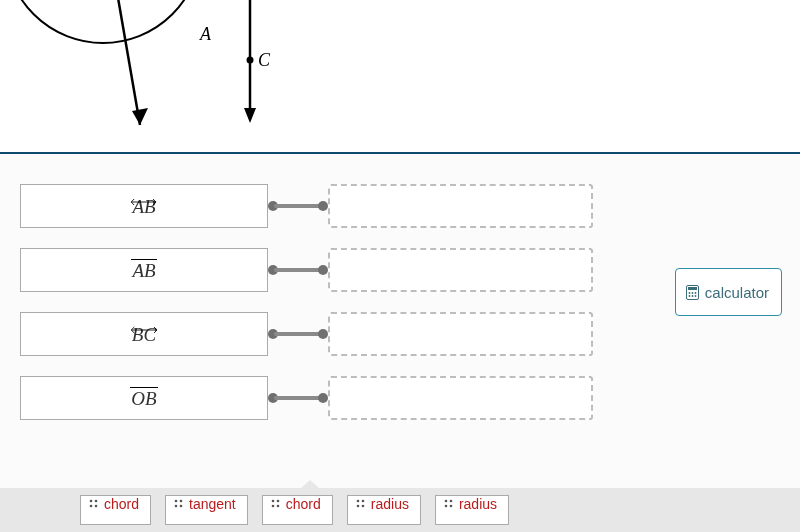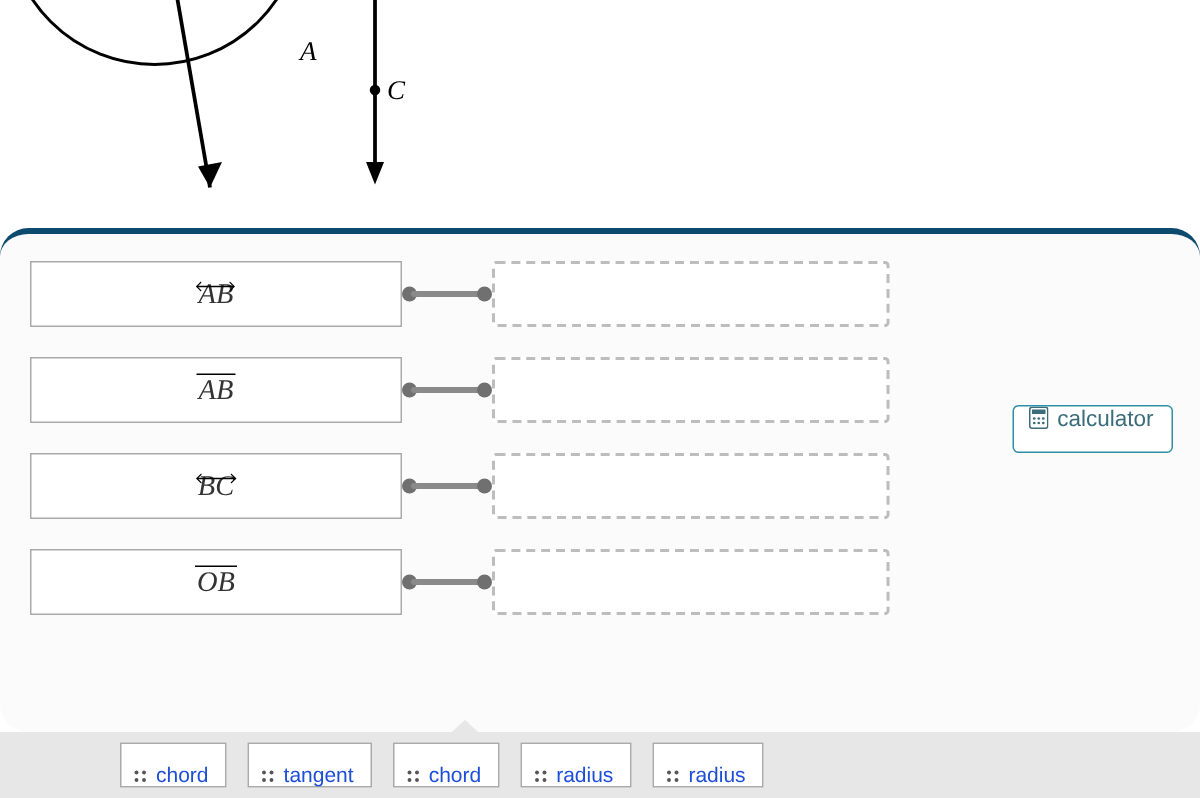--- a/index.html
+++ b/index.html
@@ -18,25 +18,24 @@
     height: 152px;
     position: relative;
     overflow: hidden;
   }
   .diagram-area svg {
     position: absolute;
     top: 0; left: 0;
   }
   .work-area {
     background: #fbfbfb;
-    border-top: 4px solid #0c4a6e;
-    padding: 18px 20px 0 20px;
+    border-top: 2px solid #0c4a6e;
+    padding: 30px 20px 0 20px;
     height: 336px;
     position: relative;
-    border-radius: 19px;
   }
   .match-row {
     display: flex;
     align-items: center;
     margin-bottom: 20px;
     height: 44px;
   }
   .prompt-box {
     width: 248px;
     height: 44px;
@@ -94,28 +93,29 @@
     width: 265px;
     height: 44px;
     border: 2px dashed #bdbdbd;
     border-radius: 3px;
     background: #fff;
   }
   .calculator-btn {
     position: absolute;
     right: 18px;
     top: 114px;
-    height: 32px;
+    height: 48px;
     padding: 0 12px 0 10px;
     border: 1px solid #2f8fa8;
     border-radius: 4px;
     background: #fff;
     color: #3a6c7a;
     font-size: 15px;
     display: flex;
+    align-items: center;
     gap: 6px;
     cursor: pointer;
   }
   .calculator-btn svg { display: block; }
   .options-bar {
     height: 44px;
     background: #e7e7e7;
     display: flex;
     align-items: center;
     gap: 14px;
@@ -131,24 +131,24 @@
     border-left: 10px solid transparent;
     border-right: 10px solid transparent;
     border-bottom: 9px solid #e7e7e7;
   }
   .option-tile {
     height: 30px;
     padding: 0 11px 0 8px;
     border: 1px solid #aaa;
     background: #fff;
     display: flex;
-    align-items: flex-end;
+    align-items: flex-start;
     gap: 6px;
     font-size: 14px;
-    color: #1d4ed8;
+    color: #b91c1c;
     cursor: grab;
   }
   .option-tile .grip {
     display: inline-block;
     line-height: 1;
     color: #666;
   }
 </style>
 </head>
 <body>

